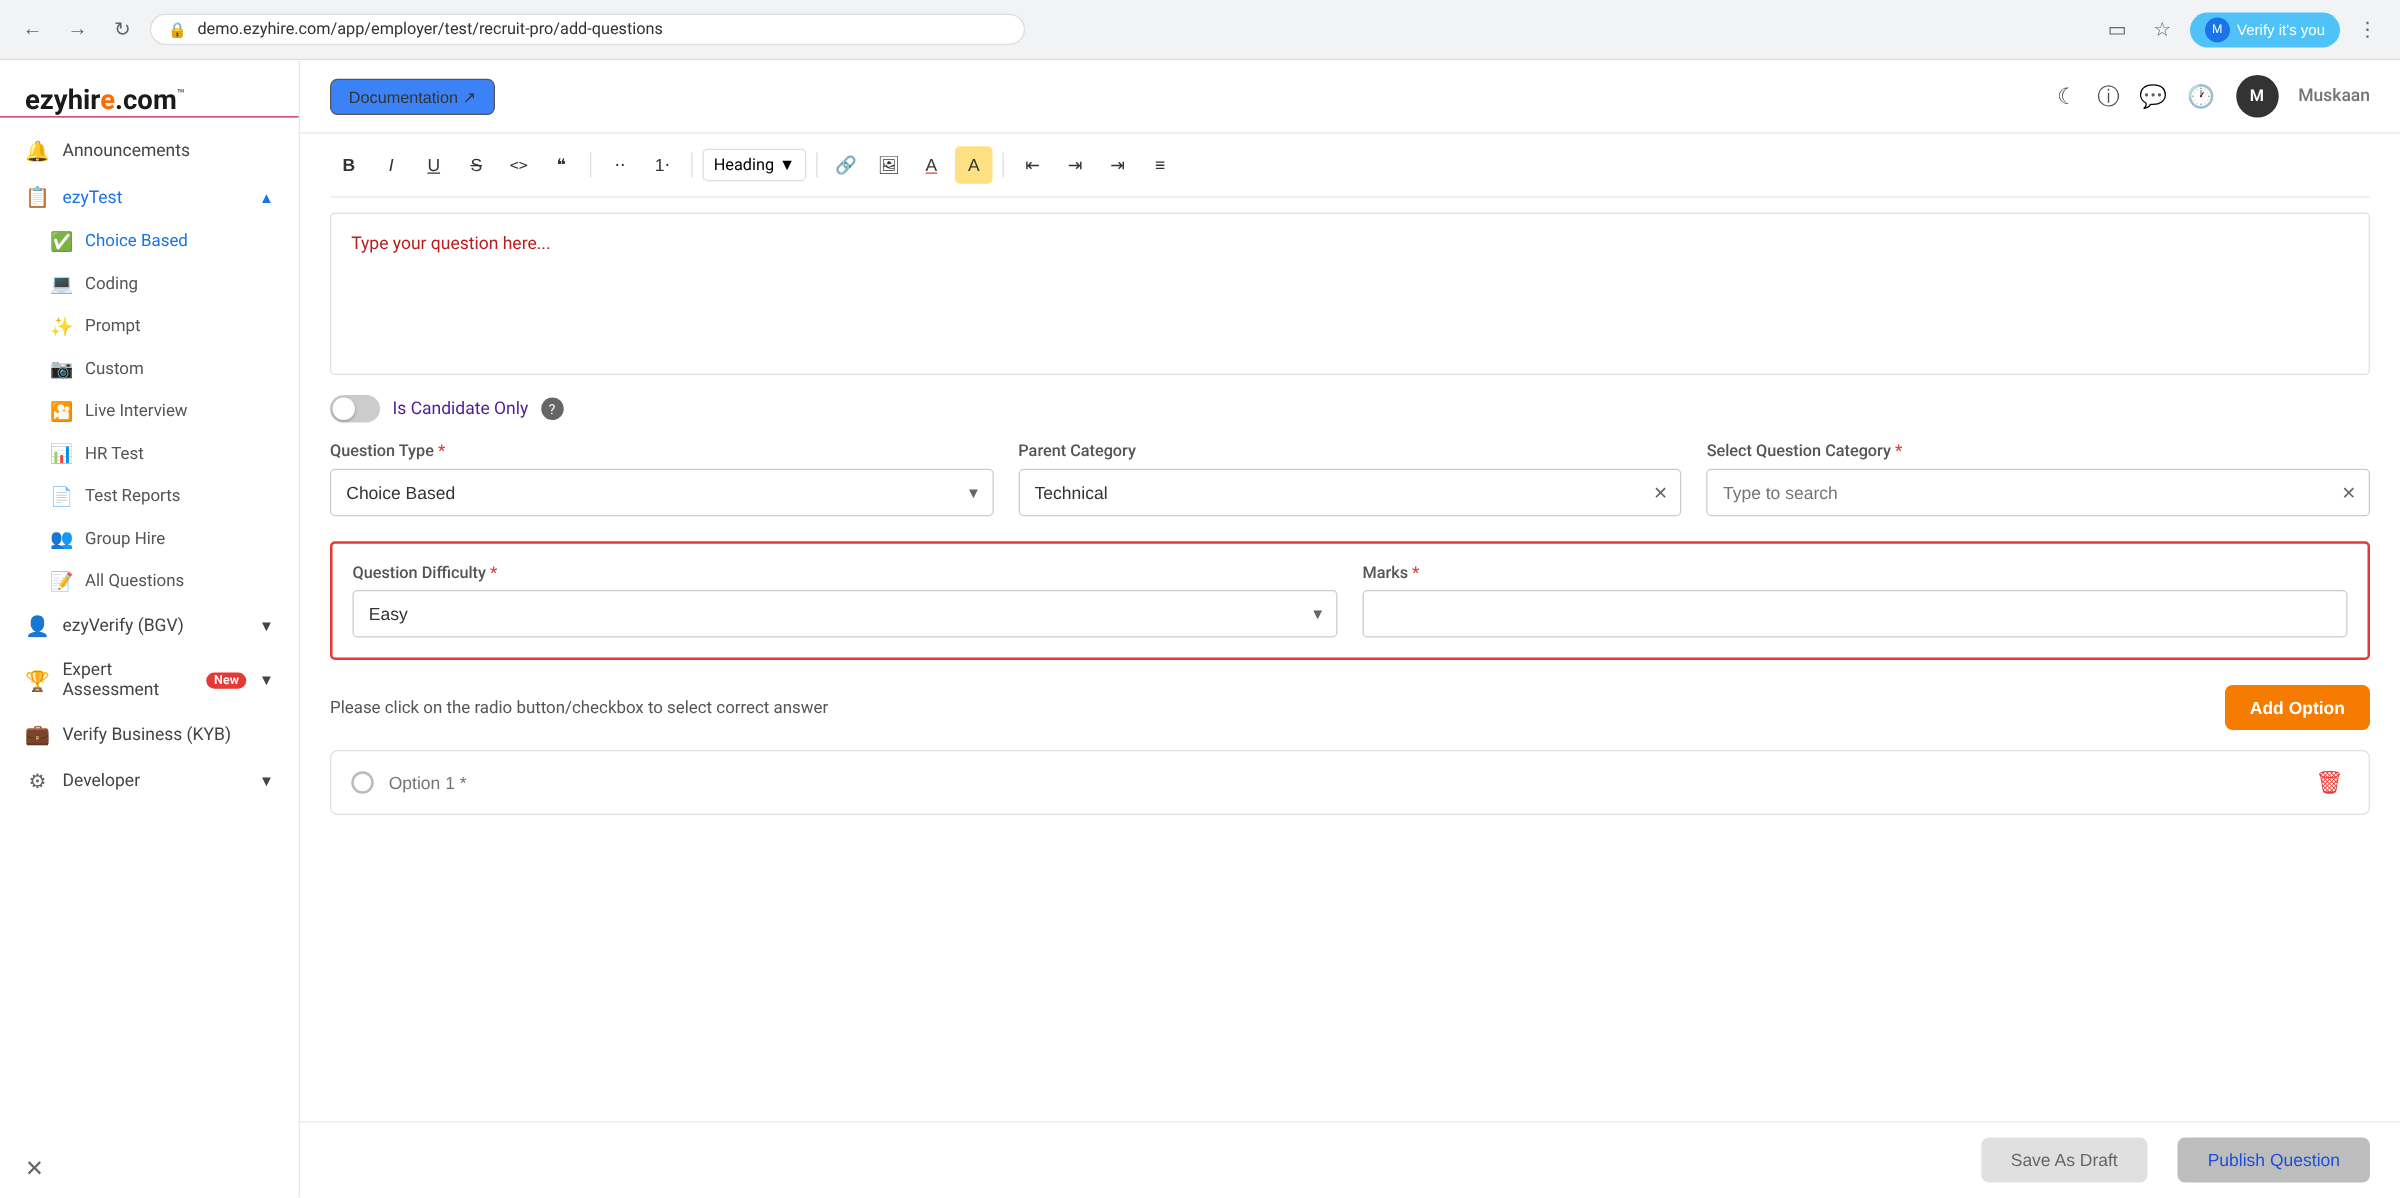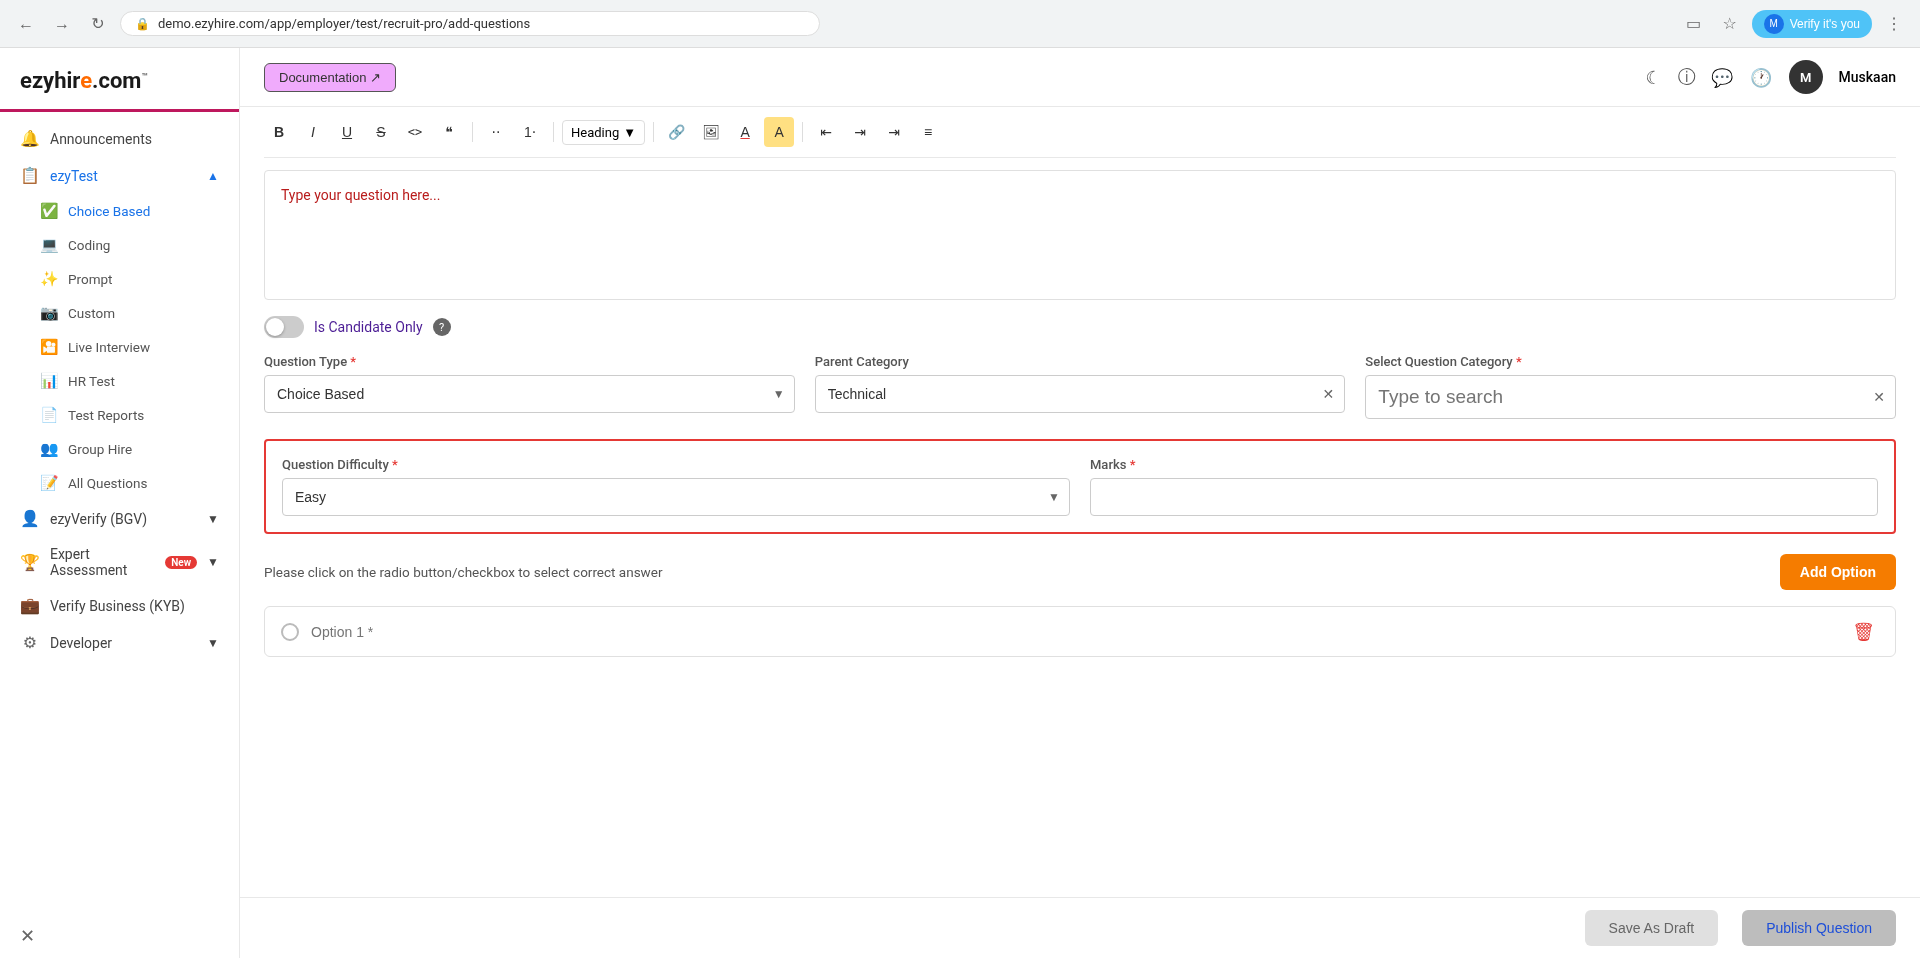--- a/index.html
+++ b/index.html
@@ -45,22 +45,22 @@
     .sidebar {
       width: 240px;
       background: white;
       border-right: 1px solid #e8e8e8;
       display: flex;
       flex-direction: column;
       overflow-y: auto;
       flex-shrink: 0;
     }
     .logo-area {
-      padding: 20px 20px 16px;
-      border-bottom: 3px solid #be185d;
+      padding: 20px 20px 0;
+      border-bottom: 1px solid #be185d;
     }
     .logo {
       font-size: 22px;
       font-weight: 700;
       color: #1a1a1a;
     }
     .logo span.dot { color: #ff6b00; }
     .logo-tm { font-size: 10px; vertical-align: super; color: #666; }
 
     .nav-section { padding: 8px 0; }
@@ -108,31 +108,31 @@
       background: white;
       border-bottom: 1px solid #e8e8e8;
       padding: 12px 24px;
       display: flex;
       align-items: center;
       justify-content: space-between;
       position: sticky; top: 0; z-index: 10;
     }
     .doc-btn {
       border: 1.5px solid #555; border-radius: 6px; padding: 6px 14px;
-      background: #f0abfc; cursor: pointer; font-size: 13px; color: #333;
+      background: #3b82f6; cursor: pointer; font-size: 13px; color: #333;
       display: flex; align-items: center; gap: 6px;
     }
     .top-bar-right { display: flex; align-items: center; gap: 16px; }
     .top-icon { font-size: 18px; color: #555; cursor: pointer; }
     .user-avatar {
       width: 34px; height: 34px; border-radius: 50%; background: #333;
       color: white; font-size: 13px; display: flex; align-items: center; justify-content: center;
       cursor: pointer; font-weight: 600;
     }
-    .user-name { font-size: 14px; color: #000000; font-weight: 500; }
+    .user-name { font-size: 14px; color: #737373; font-weight: 500; }
 
     
     .content-area {
       padding: 0 24px 24px;
       background: white;
       min-height: calc(100vh - 120px);
     }
 
     
     .editor-toolbar {
@@ -495,21 +495,21 @@
             <span class="clear-icon">✕</span>
           </div>
         </div>
 
         <div class="form-group third">
           <label class="form-label">
             <span>Select Question Category</span>
             <span class="required"> *</span>
           </label>
           <div class="input-with-clear">
-            <input type="text" placeholder="Type to search" style="border: none; outline: none; padding: 10px 12px; font-size: 19px; color: #0c4a6e; flex: 1 1 0%; background: transparent;">
+            <input type="text" placeholder="Type to search" style="border: none; outline: none; padding: 10px 12px; font-size: 14px; color: #0c4a6e; flex: 1 1 0%; background: transparent;">
             <span class="clear-icon">✕</span>
           </div>
         </div>
       </div>
 
       <div class="highlighted-section">
         <div class="form-row">
           <div class="form-group" style="flex:1;">
             <label class="form-label">
               <span>Question Difficulty</span>

